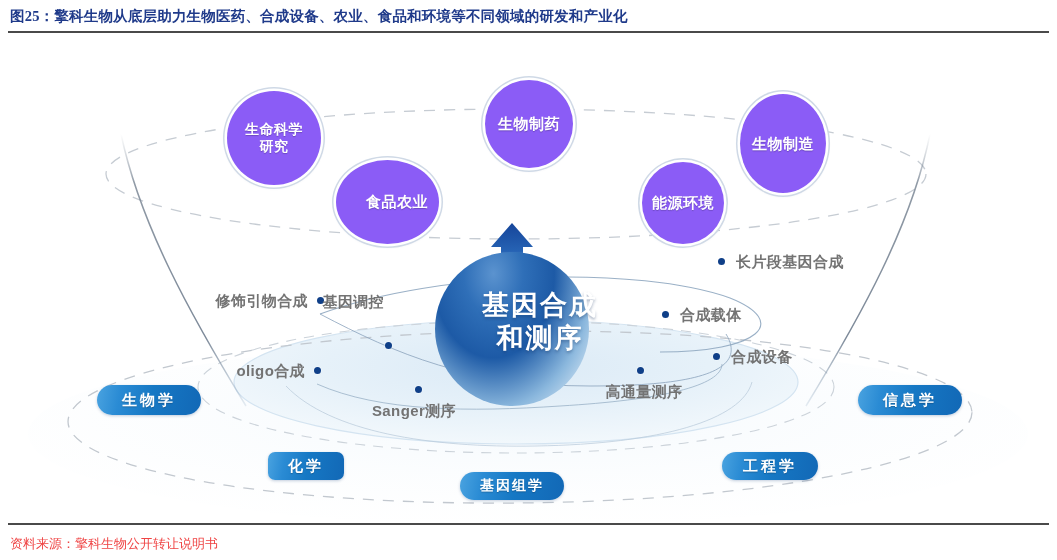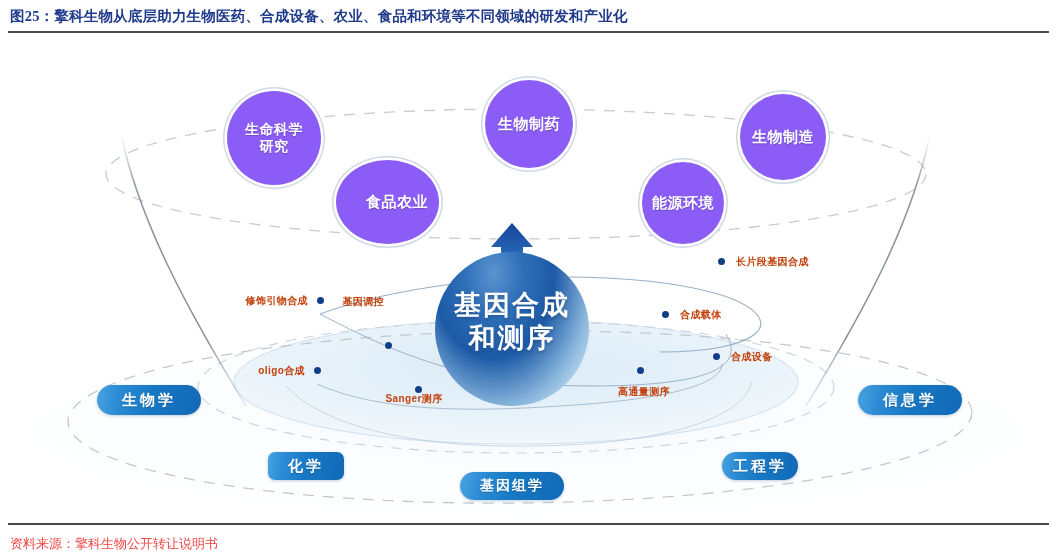--- a/index.html
+++ b/index.html
@@ -57,22 +57,22 @@
   .dcircle .lbl{display:block;padding:0 4px;}
 
   
   .ndot{
     position:absolute;width:7px;height:7px;border-radius:50%;
     background:#0f3f88;
     box-shadow:0 0 0 .5px rgba(255,255,255,.6);
   }
   .nlabel{
     position:absolute;
-    font-size:10px;font-weight:bold;
-    color:#c2410c;
+    font-size:15px;font-weight:bold;
+    color:#737373;
     white-space:nowrap;
     letter-spacing:.4px;
   }
   .nlabel.r{transform:translate(-100%,-50%);}
   .nlabel.l{transform:translate(0,-50%);}
   .nlabel.c{transform:translate(-50%,-50%);}
 
   
   .core{
     position:absolute;
@@ -178,61 +178,61 @@
     </div>
 
     <div class="dcircle" style="left:485px;top:46px;width:88px;height:88px;font-size:15px;text-align:center;">
       <span class="lbl">生物制药</span>
     </div>
 
     <div class="dcircle" style="left:642px;top:128px;width:82px;height:82px;font-size:15px;">
       <span class="lbl">能源环境</span>
     </div>
 
-    <div class="dcircle" style="left:740px;top:60px;width:86px;height:86px;font-size:15px;">
+    <div class="dcircle" style="left:740px;top:60px;width:86px;height:99px;font-size:15px;">
       <span class="lbl">生物制造</span>
     </div>
 
     <div class="core" style="left:435px;top:218px;width:154px;height:154px;"></div>
-    <div class="core-text" style="left:512px;top:288px;transform:translate(-50%,-50%);">
+    <div class="core-text" style="left:540px;top:288px;transform:translate(-50%,-50%);">
       <span>基因合成</span><br>
       <span>和测序</span>
     </div>
 
     <div class="ndot" style="left:317px;top:263px;"></div>
     <div class="nlabel r" style="left:308px;top:267px;">修饰引物合成</div>
 
     <div class="ndot" style="left:385px;top:308px;"></div>
     <div class="nlabel r" style="left:384px;top:268px;">基因调控</div>
 
     <div class="ndot" style="left:314px;top:333px;"></div>
     <div class="nlabel r" style="left:305px;top:337px;">oligo合成</div>
 
     <div class="ndot" style="left:415px;top:352px;"></div>
-    <div class="nlabel c" style="left:414px;top:365px;text-align:right;">Sanger测序</div>
+    <div class="nlabel c" style="left:414px;top:377px;text-align:right;">Sanger测序</div>
 
     <div class="ndot" style="left:718px;top:224px;"></div>
     <div class="nlabel l" style="left:736px;top:228px;">长片段基因合成</div>
 
     <div class="ndot" style="left:662px;top:277px;"></div>
     <div class="nlabel l" style="left:680px;top:281px;">合成载体</div>
 
     <div class="ndot" style="left:713px;top:319px;"></div>
     <div class="nlabel l" style="left:731px;top:323px;">合成设备</div>
 
     <div class="ndot" style="left:637px;top:333px;"></div>
     <div class="nlabel c" style="left:644px;top:358px;">高通量测序</div>
 
     <div class="pill" style="left:97px;top:351px;width:104px;height:30px;font-size:15px;">生物学</div>
 
     <div class="pill" style="left:858px;top:351px;width:104px;height:30px;font-size:15px;">信息学</div>
 
     <div class="pill" style="left:268px;top:418px;width:76px;height:28px;font-size:15px;border-radius:7px;">化学</div>
 
-    <div class="pill" style="left:722px;top:418px;width:76px;height:28px;font-size:15px;">工程学</div>
+    <div class="pill" style="left:722px;top:418px;width:96px;height:28px;font-size:15px;">工程学</div>
 
     <div class="pill" style="left:460px;top:438px;width:104px;height:28px;font-size:14px;letter-spacing:2px;">基因组学</div>
 
   </div>
 
   <div class="rule-bottom"></div>
   <div class="fig-source">资料来源：擎科生物公开转让说明书</div>
 
 </div>
 

